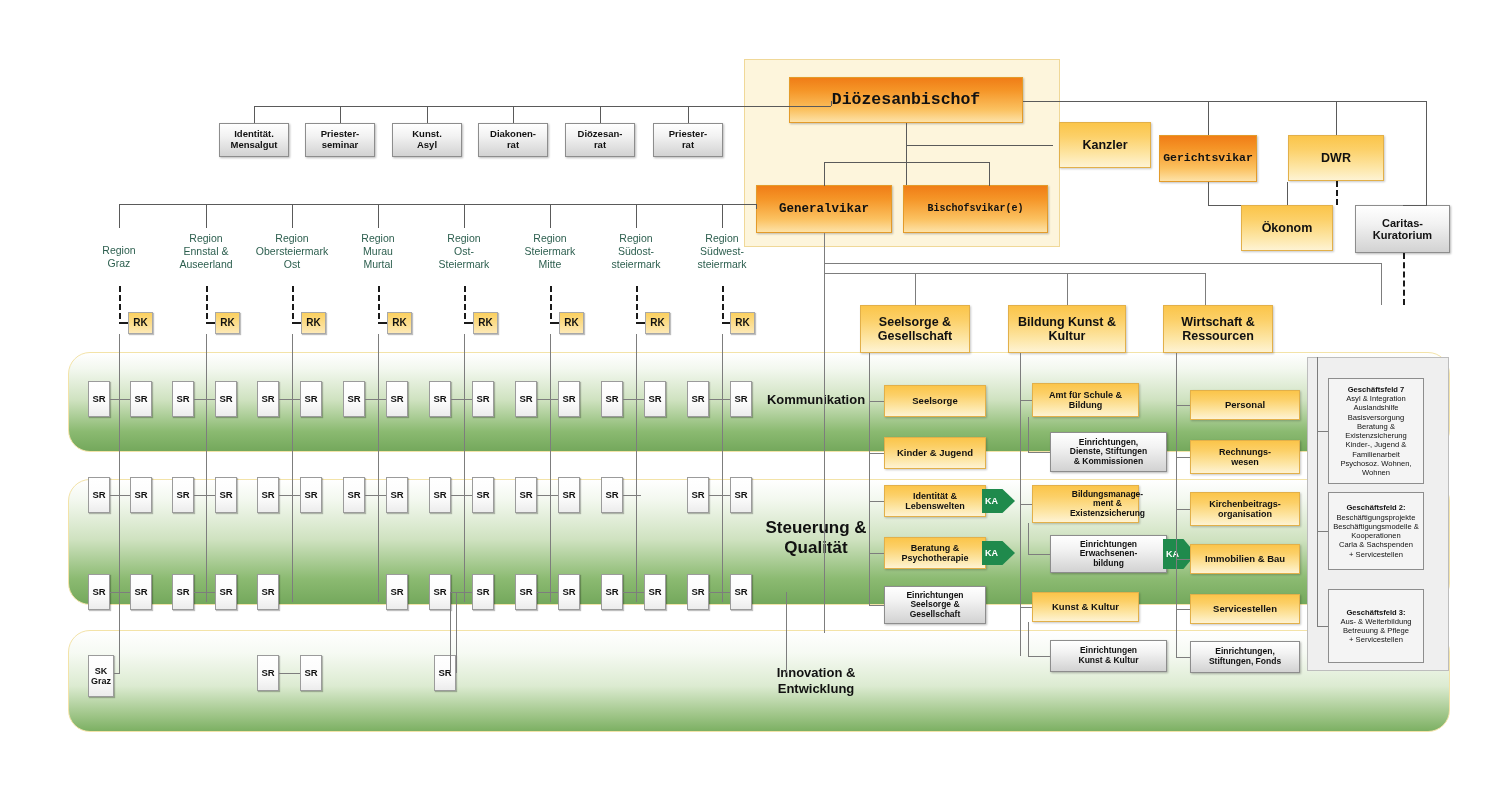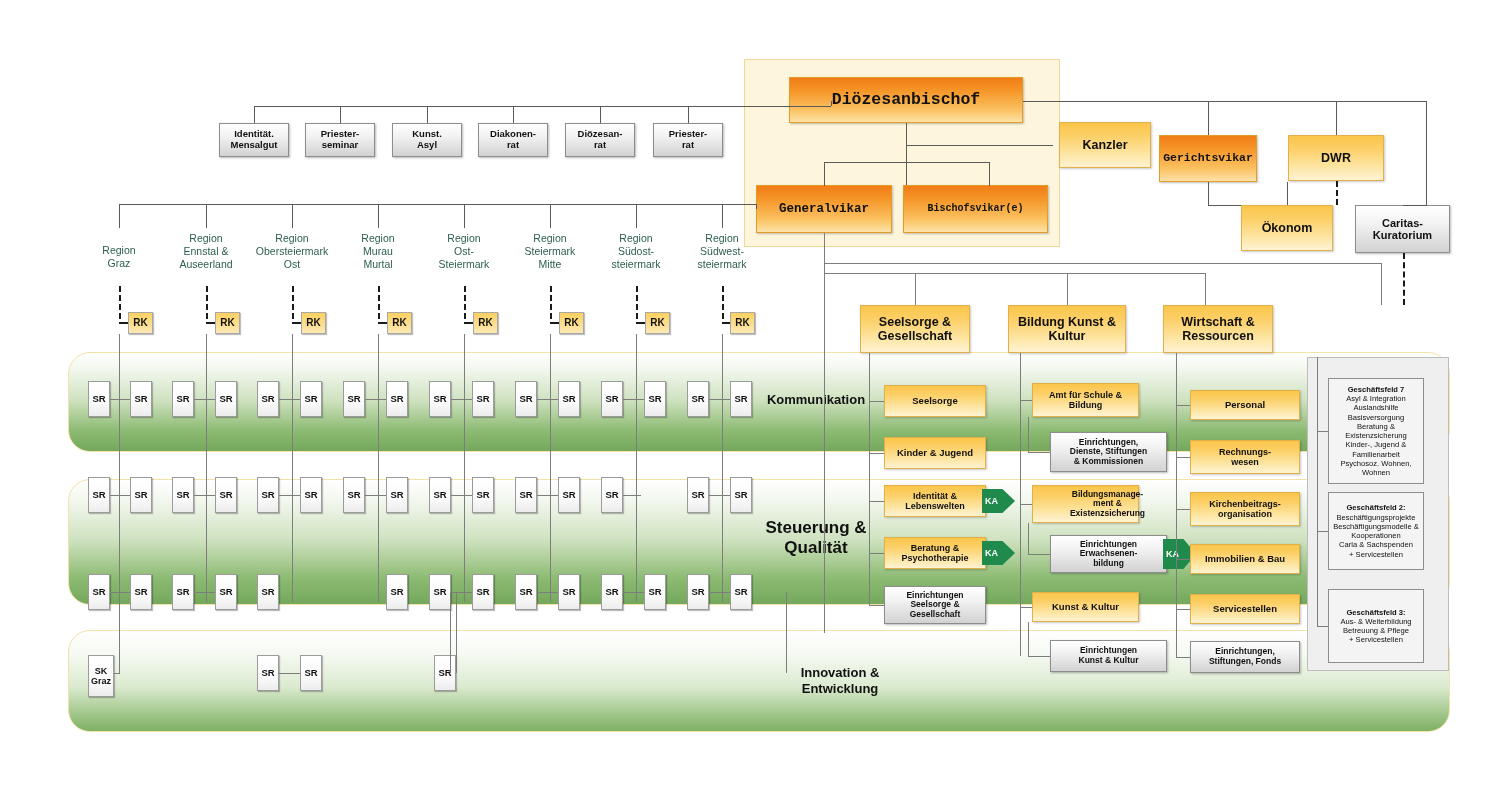--- a/index.html
+++ b/index.html
@@ -304,21 +304,21 @@
       <div style="font-size: 13px;">
         <div>Kommunikation</div>
       </div>
     </div>
     <div class="band-label" style="left:752px;top:518px;width:128px;">
       <div style="font-size: 17px;">
         <div>Steuerung &amp;</div>
         <div>Qualität</div>
       </div>
     </div>
-    <div class="band-label" style="left:776px;top:665px;width:128px;">
+    <div class="band-label" style="left:752px;top:665px;width:128px;">
       <div style="font-size: 13px;">
         <div>Innovation &amp;</div>
         <div>Entwicklung</div>
       </div>
     </div>
     <div class="box sr" style="left:88px;top:381px;width:22px;height:36px;">
       <div style="font-size: 9.5px;">
         <div>SR</div>
       </div>
     </div>

